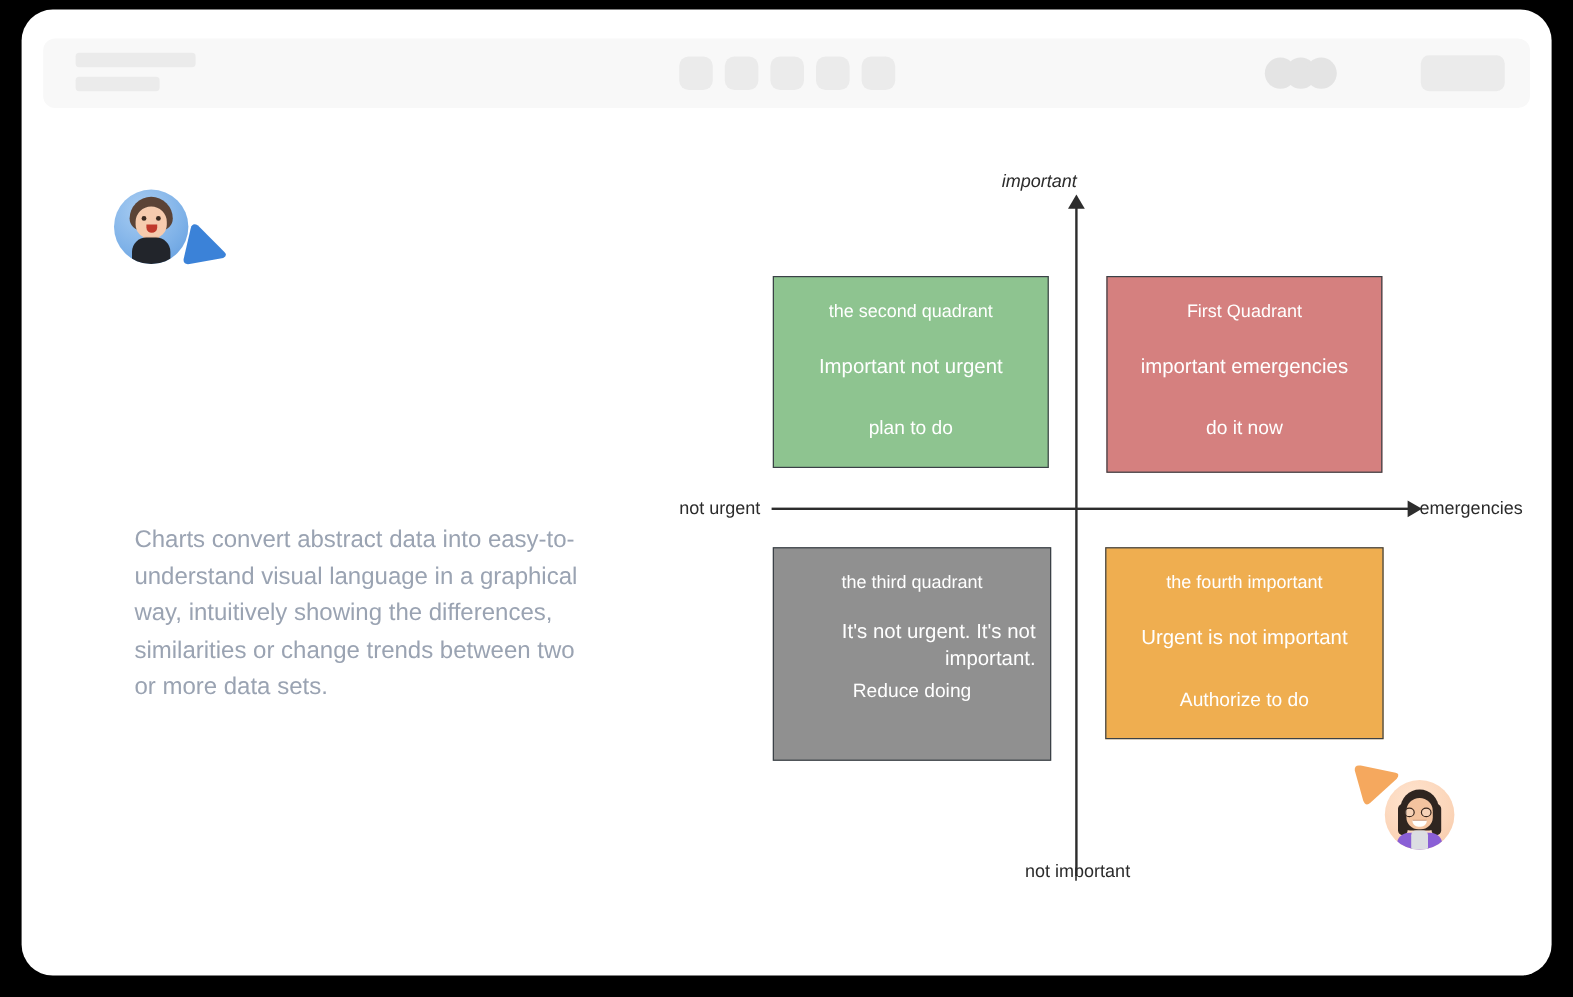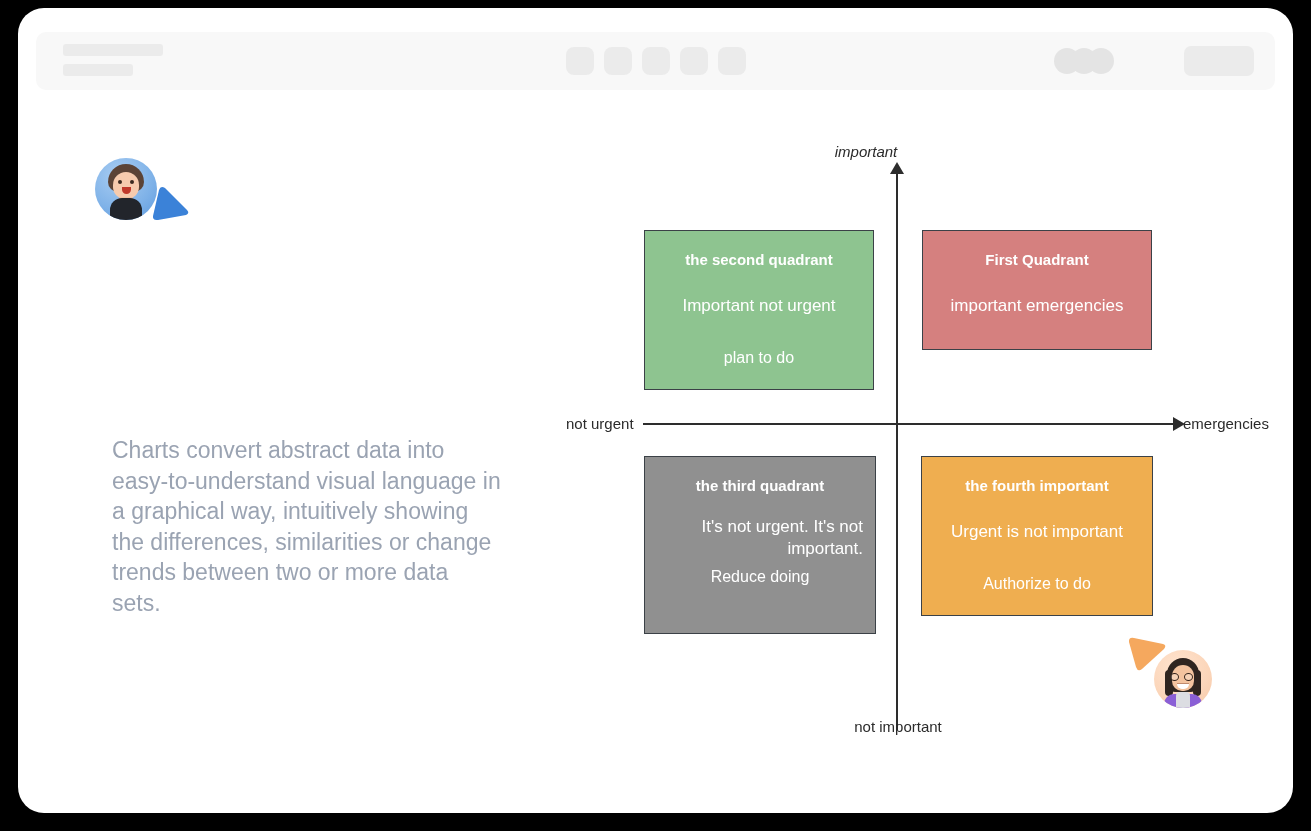--- a/index.html
+++ b/index.html
@@ -112,21 +112,21 @@
     font-size: 42px;
     font-weight: 700;
     letter-spacing: 1px;
     color: #20242c;
     white-space: nowrap;
   }
   .page-body {
     position: absolute;
     left: 94px; top: 427px;
     width: 390px;
-    font-size: 23px;
+    font-size: 20px;
     line-height: 30.5px;
     color: #9aa3b2;
   }
   
   .chart {
     position: absolute;
     left: 540px; top: 130px;
     width: 715px; height: 600px;
   }
   .axis-v {
@@ -164,25 +164,25 @@
   .lbl-right { left: 625px; top: 277px; }
   .quad {
     position: absolute;
     border: 1.5px solid #3b4147;
     display: flex;
     flex-direction: column;
     align-items: center;
     padding-top: 20px;
     color: #ffffff;
   }
-  .quad .q-title { font-size: 15px; font-weight: 700; text-align: center; }
+  .quad .q-title { font-size: 15px; font-weight: 400; text-align: center; }
   .quad .q-sub   { font-size: 17px; text-align: right; margin-top: 27px; line-height: 22px; padding: 0 12px; }
   .quad .q-act   { font-size: 16px; text-align: center; margin-top: 32px; }
   .q2 { left: 86px;  top: 92px;  width: 230px; height: 160px; background: #8ec490; }
-  .q1 { left: 364px; top: 92px;  width: 230px; height: 120px; background: #d5807f; }
+  .q1 { left: 364px; top: 92px;  width: 230px; height: 164px; background: #d5807f; }
   .q3 { left: 86px;  top: 318px; width: 232px; height: 178px; background: #909090; }
   .q4 { left: 363px; top: 318px; width: 232px; height: 160px; background: #efae50; }
   .q3 .q-sub { margin-top: 22px; }
   .q3 .q-act { margin-top: 8px; }
   
   .avatar2-wrap {
     position: absolute;
     left: 1108px; top: 628px;
     width: 96px; height: 72px;
   }

